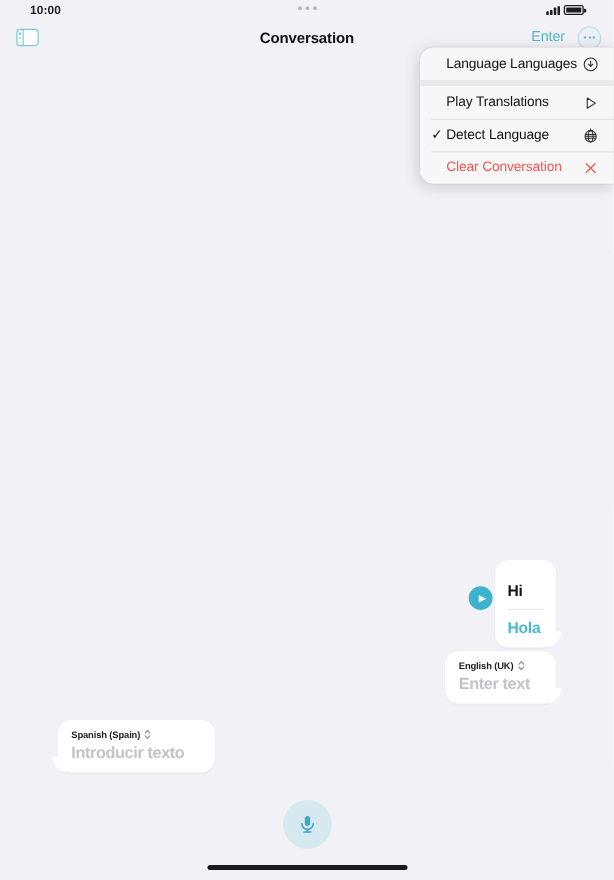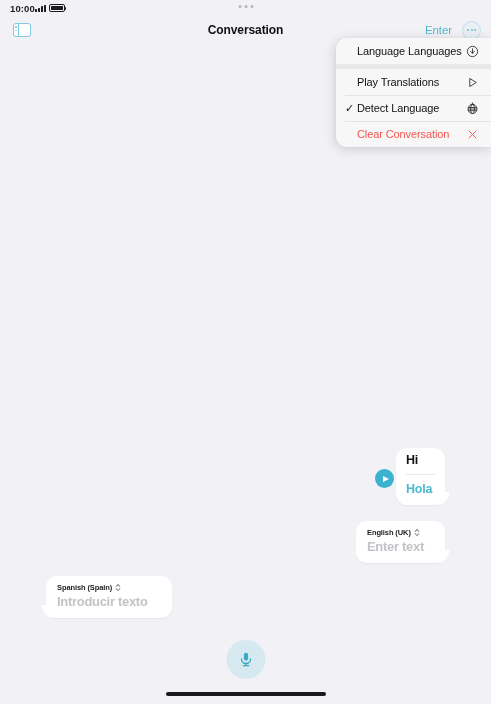--- a/index.html
+++ b/index.html
@@ -23,21 +23,22 @@
   }
 
   
   .status-bar {
     position: absolute;
     top: 0; left: 0;
     width: 491px;
     height: 16px;
     display: flex;
     align-items: center;
-    padding: 0 10px;
+    justify-content: space-between;
+    padding: 0 24px;
     box-sizing: border-box;
   }
   .status-time {
     font-size: 9.5px;
     font-weight: 600;
     color: #1d1d1f;
     letter-spacing: 0.1px;
   }
   .status-dots {
     position: absolute;
@@ -256,21 +257,21 @@
     width: 12px; height: 13px;
     background: #ffffff;
     clip-path: path("M12 0 L12 13 Q3 12 0 0 Z");
   }
 
   
   .msg-bubble {
     top: 448px;
     right: 46px;
     width: 49px;
-    padding: 5px 0 9px 0;
+    padding: 18px 0 9px 0;
   }
   .msg-source {
     font-size: 12.5px;
     font-weight: 700;
     color: #141417;
     padding: 0 10px 7px 10px;
     letter-spacing: -0.2px;
   }
   .msg-divider {
     height: 1px;

